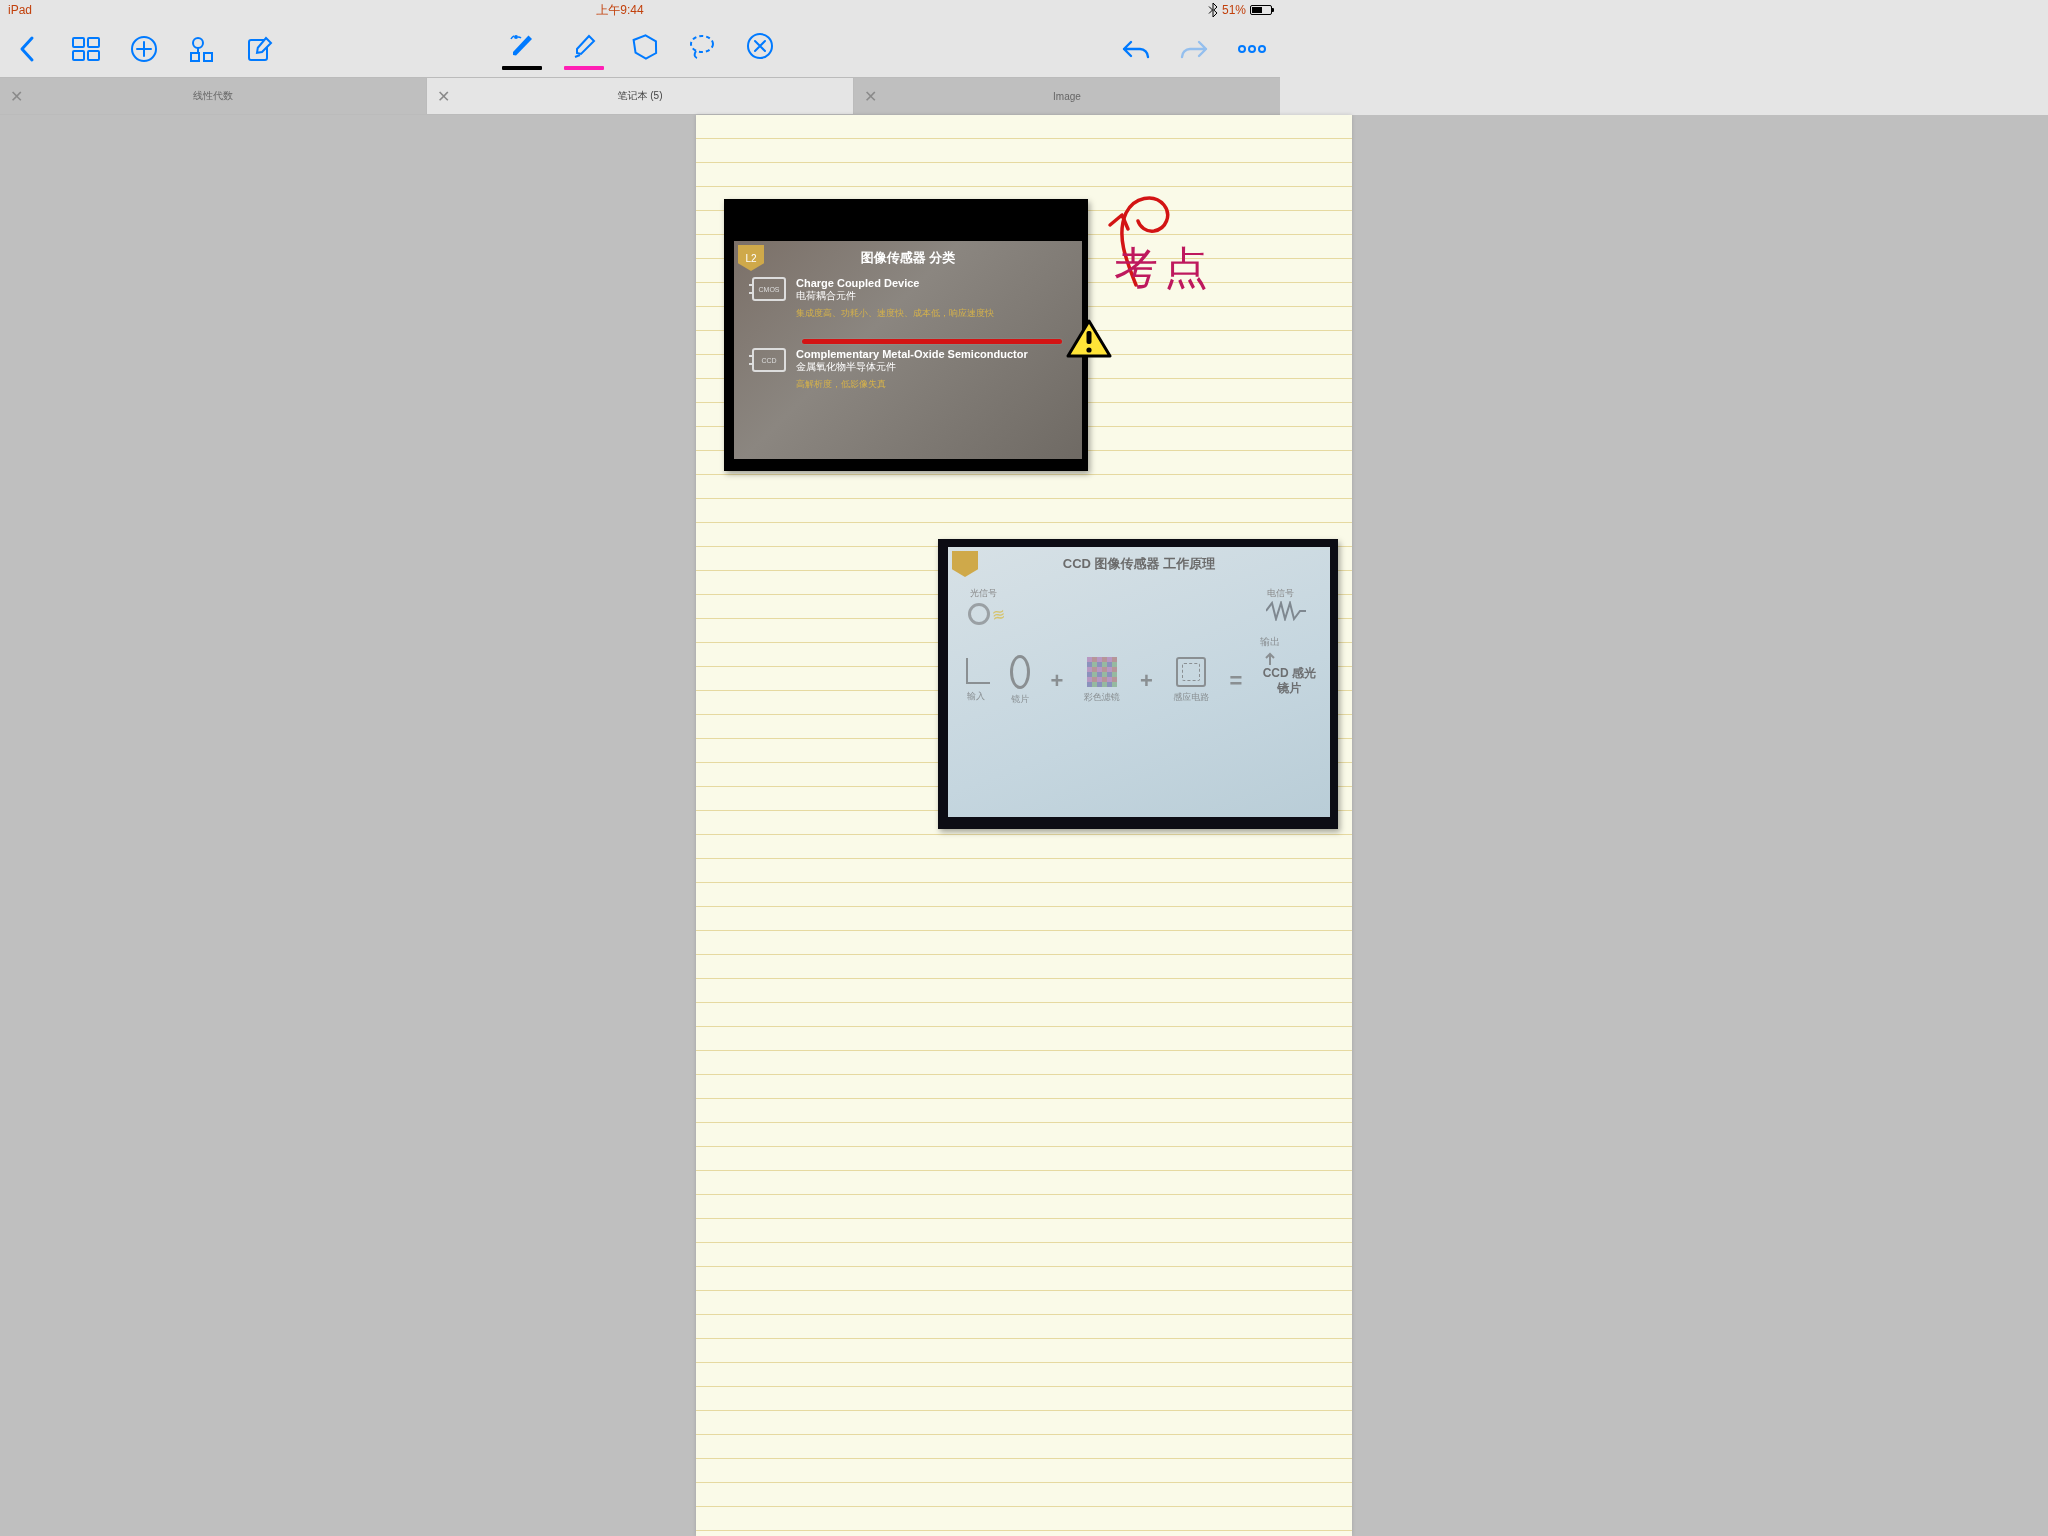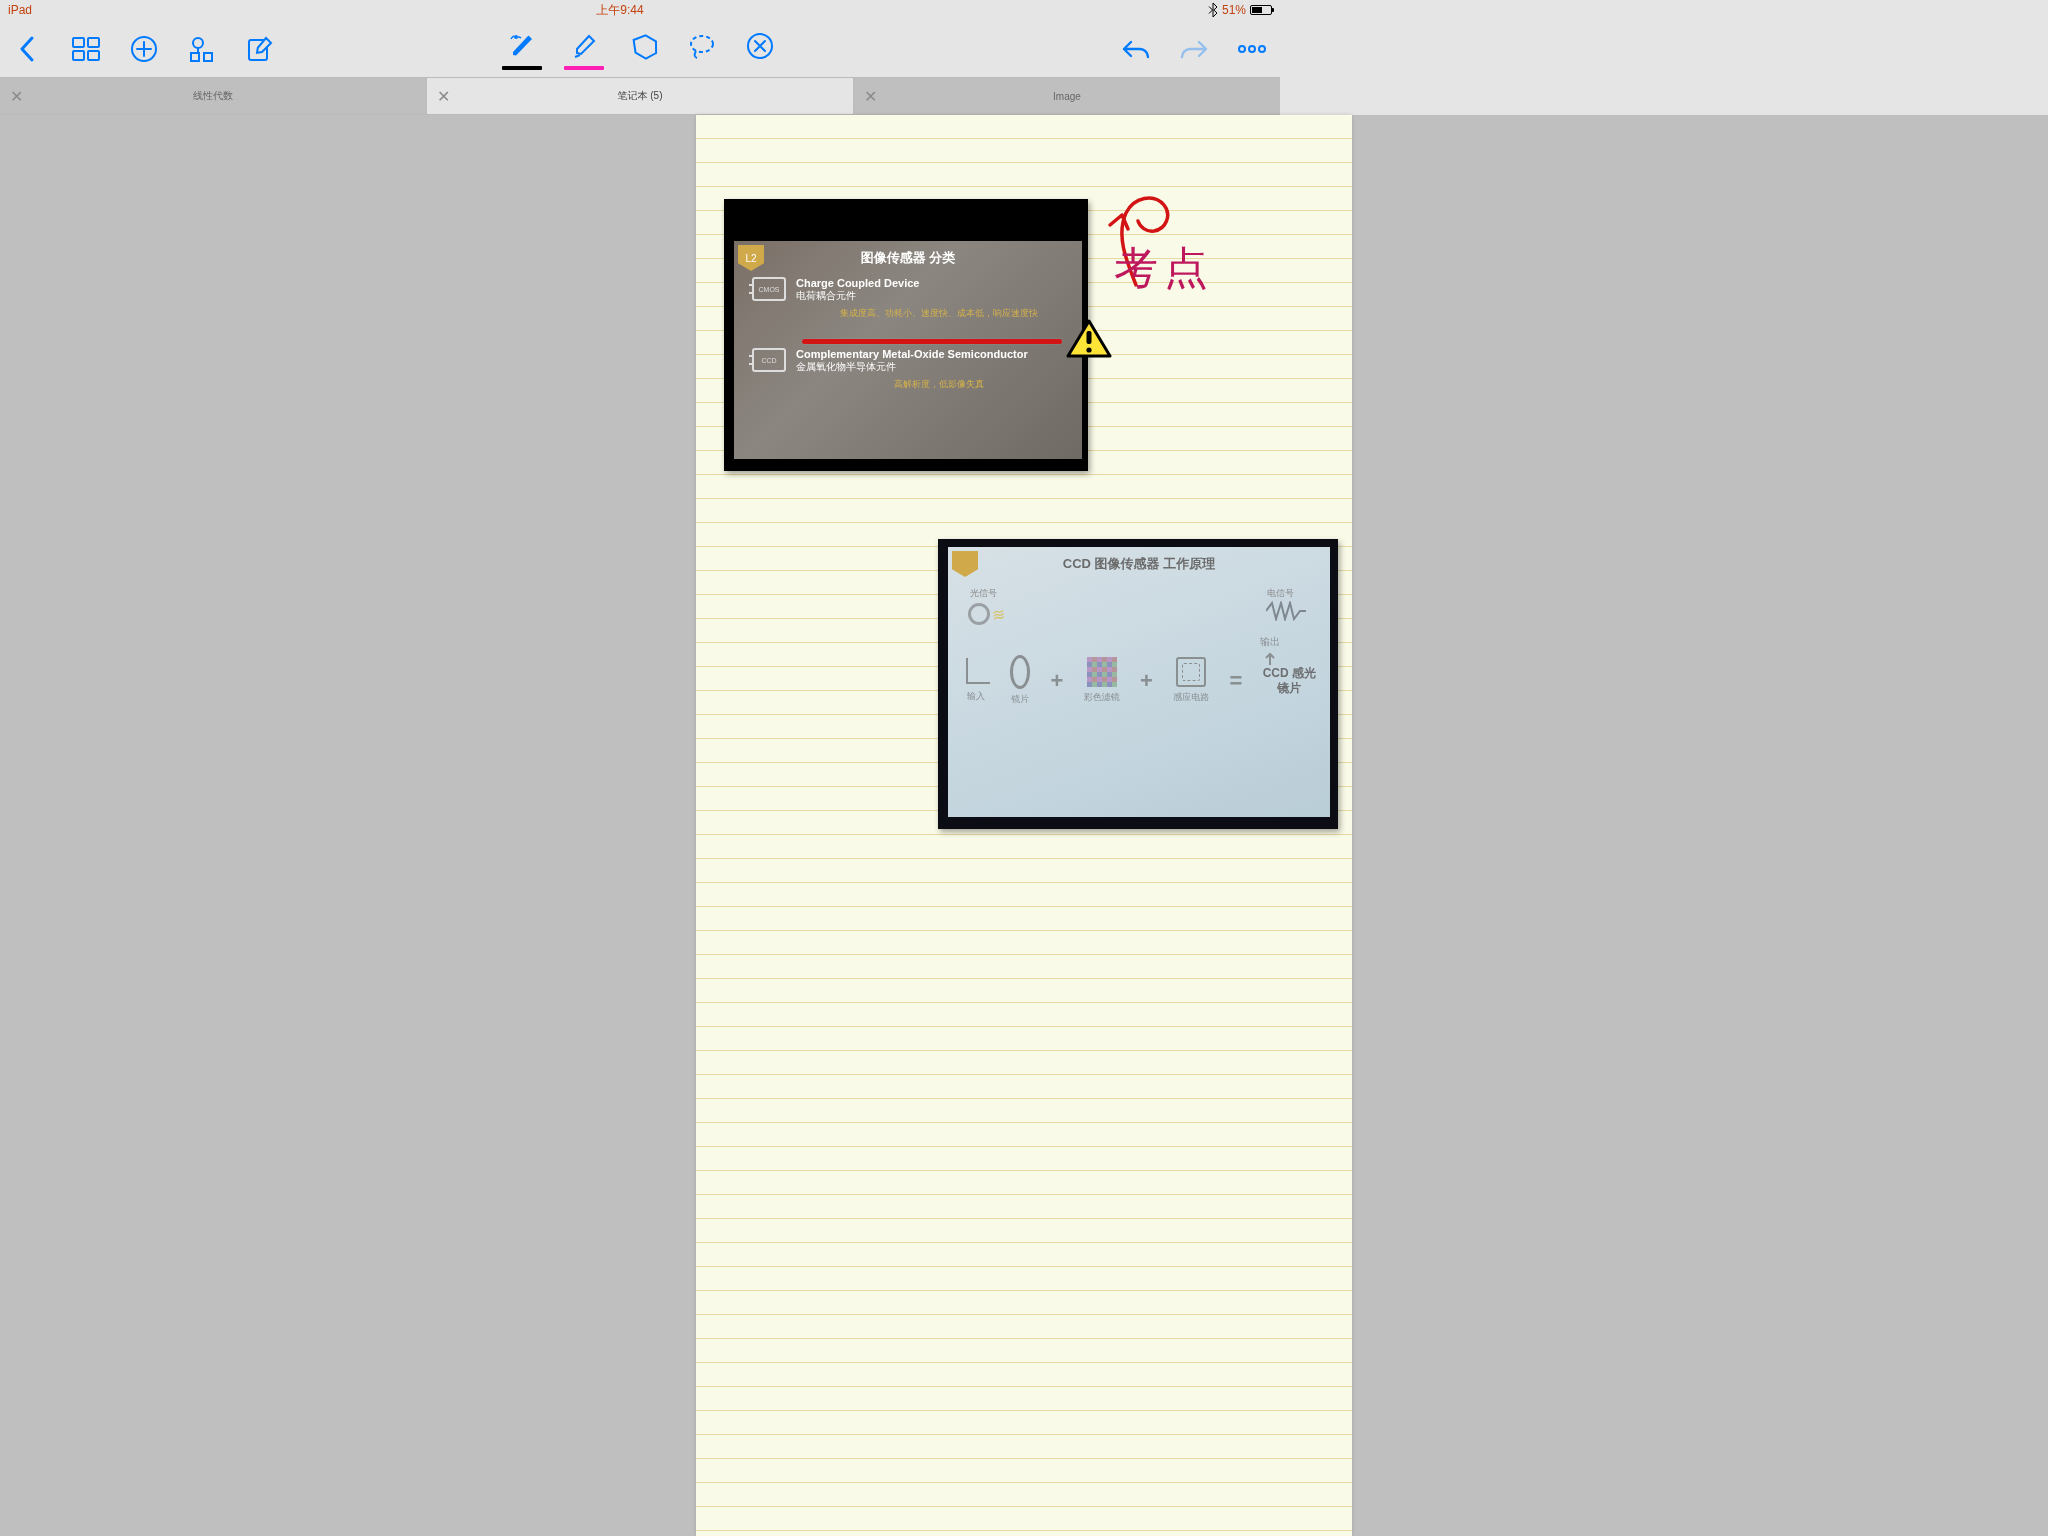--- a/index.html
+++ b/index.html
@@ -44,21 +44,21 @@
   .photo1 { position:absolute; left: 28px; top: 84px; width: 364px; height: 272px; background:#000; box-shadow: 2px 3px 6px rgba(0,0,0,.35); }
   .photo1 .slide { position:absolute; left:10px; top:6px; right:6px; bottom:12px; background:linear-gradient(135deg,#7b7068,#8b8680 40%,#6f6a64);margin-top:36px; }
   .photo1 .badge { position:absolute; left:4px; top:4px; width: 26px; height:26px; background:#cfa94a; clip-path: polygon(0 0,100% 0,100% 70%,50% 100%,0 70%); font-size:10px; color:#fff; display:flex; align-items:center; justify-content:center;}
   .slide h3{ color:#fff; font-size:13px; text-align:center; padding-top:8px; font-weight:600;}
   .entry{ display:flex; gap:10px; padding: 10px 18px 0;}
   .chip{ width:34px; height:24px; border:2px solid #ddd; border-radius:3px; display:flex; align-items:center; justify-content:center; font-size:7px; color:#ddd; position:relative;}
   .chip::before,.chip::after{content:"";position:absolute;left:-5px;width:3px;height:2px;background:#ddd;}
   .chip::before{top:5px;} .chip::after{bottom:5px;}
   .entry .txt .t1{color:#fff;font-size:11px;font-weight:600;}
   .entry .txt .t2{color:#fff;font-size:10px;}
-  .feat{ color:#d6b24a; font-size:9px; padding:4px 0 0 62px;text-align:center;}
+  .feat{ color:#d6b24a; font-size:9px; padding:4px 0 0 62px;}
   .redline{ position:absolute; left:78px; top:140px; width:260px; height:5px; background:#d31414; border-radius:3px; box-shadow: 0 0 0 1px rgba(255,255,255,.05); }
   .warntri{ position:absolute; left:342px; top:120px; width:46px; height:40px;}
 
   
   .arrow-svg{ position:absolute; left: 380px; top: 60px; width: 120px; height: 120px; }
   .hand-note{ position:absolute; left: 418px; top: 124px; color:#be185d; font-family: Liberation Mono, monospace; font-size:44px; letter-spacing:6px; }
 
   
   .photo2{ position:absolute; left:242px; top:424px; width:400px; height:290px; background:#0c0c14; box-shadow: 2px 3px 6px rgba(0,0,0,.35);}
   .photo2 .slide2{ position:absolute; left:10px; top:8px; right:8px; bottom:12px; background:linear-gradient(160deg,#d7e1e6,#c5d6df 60%,#b9cdd7);}

